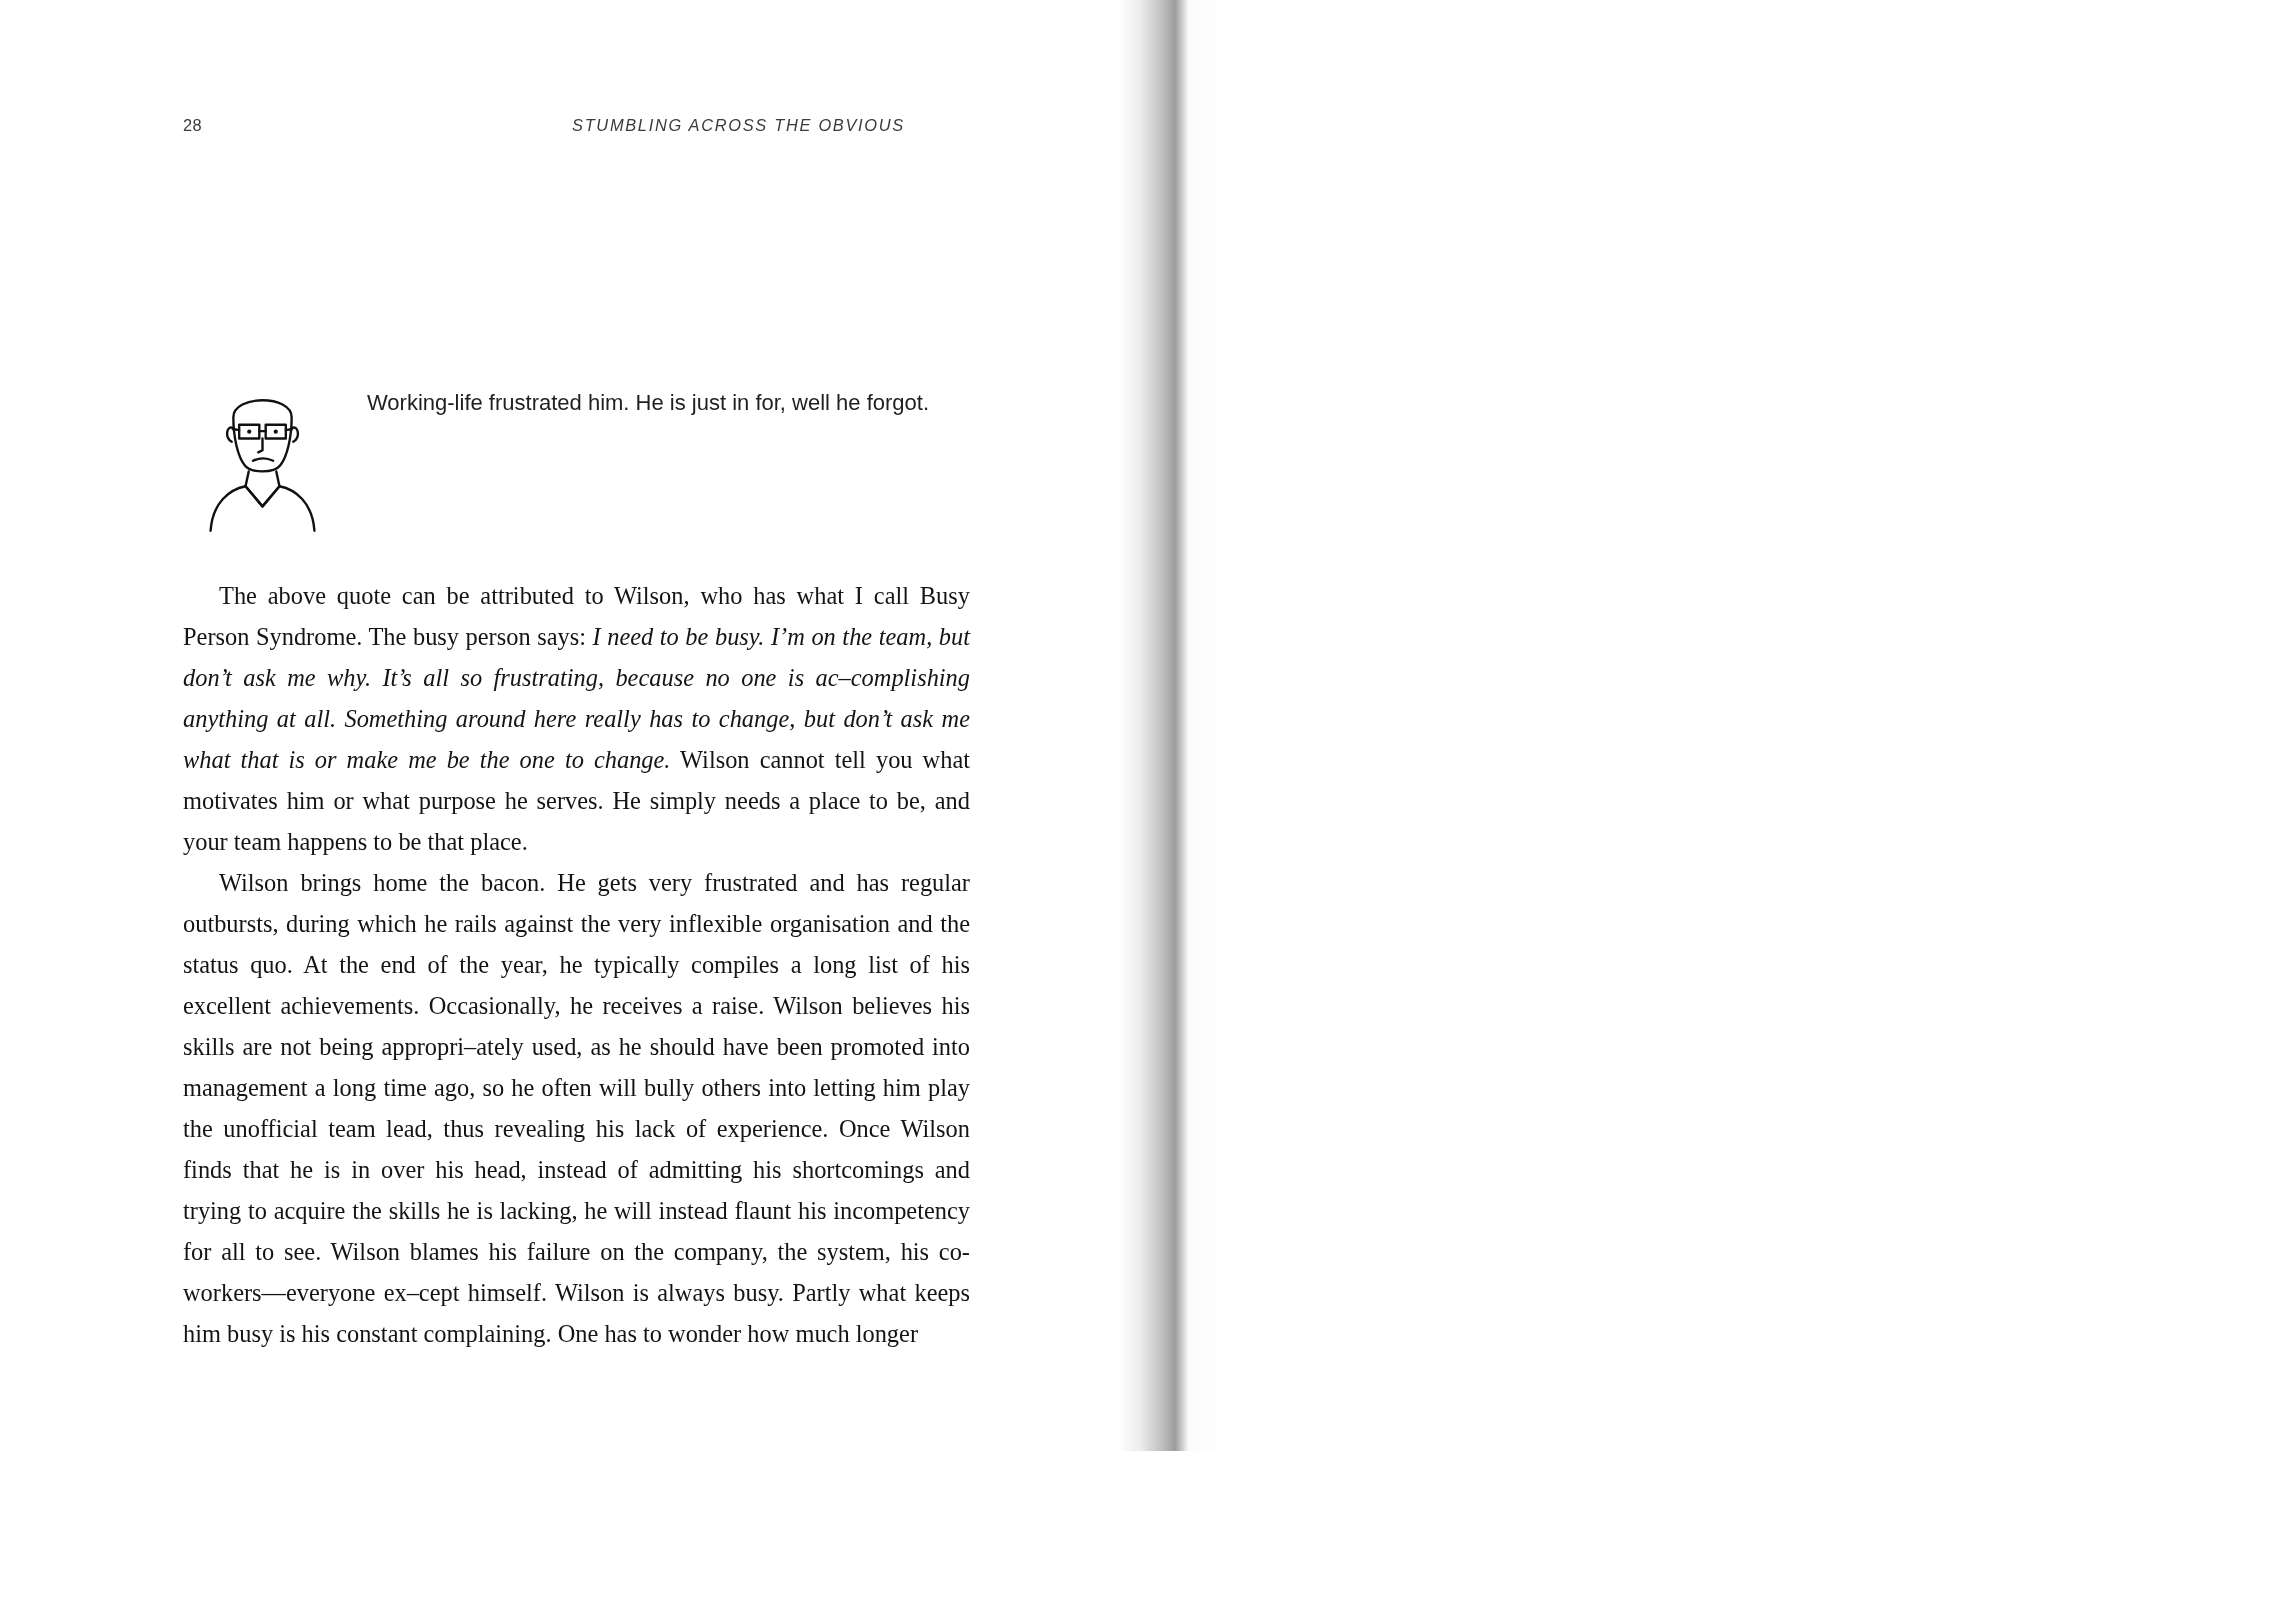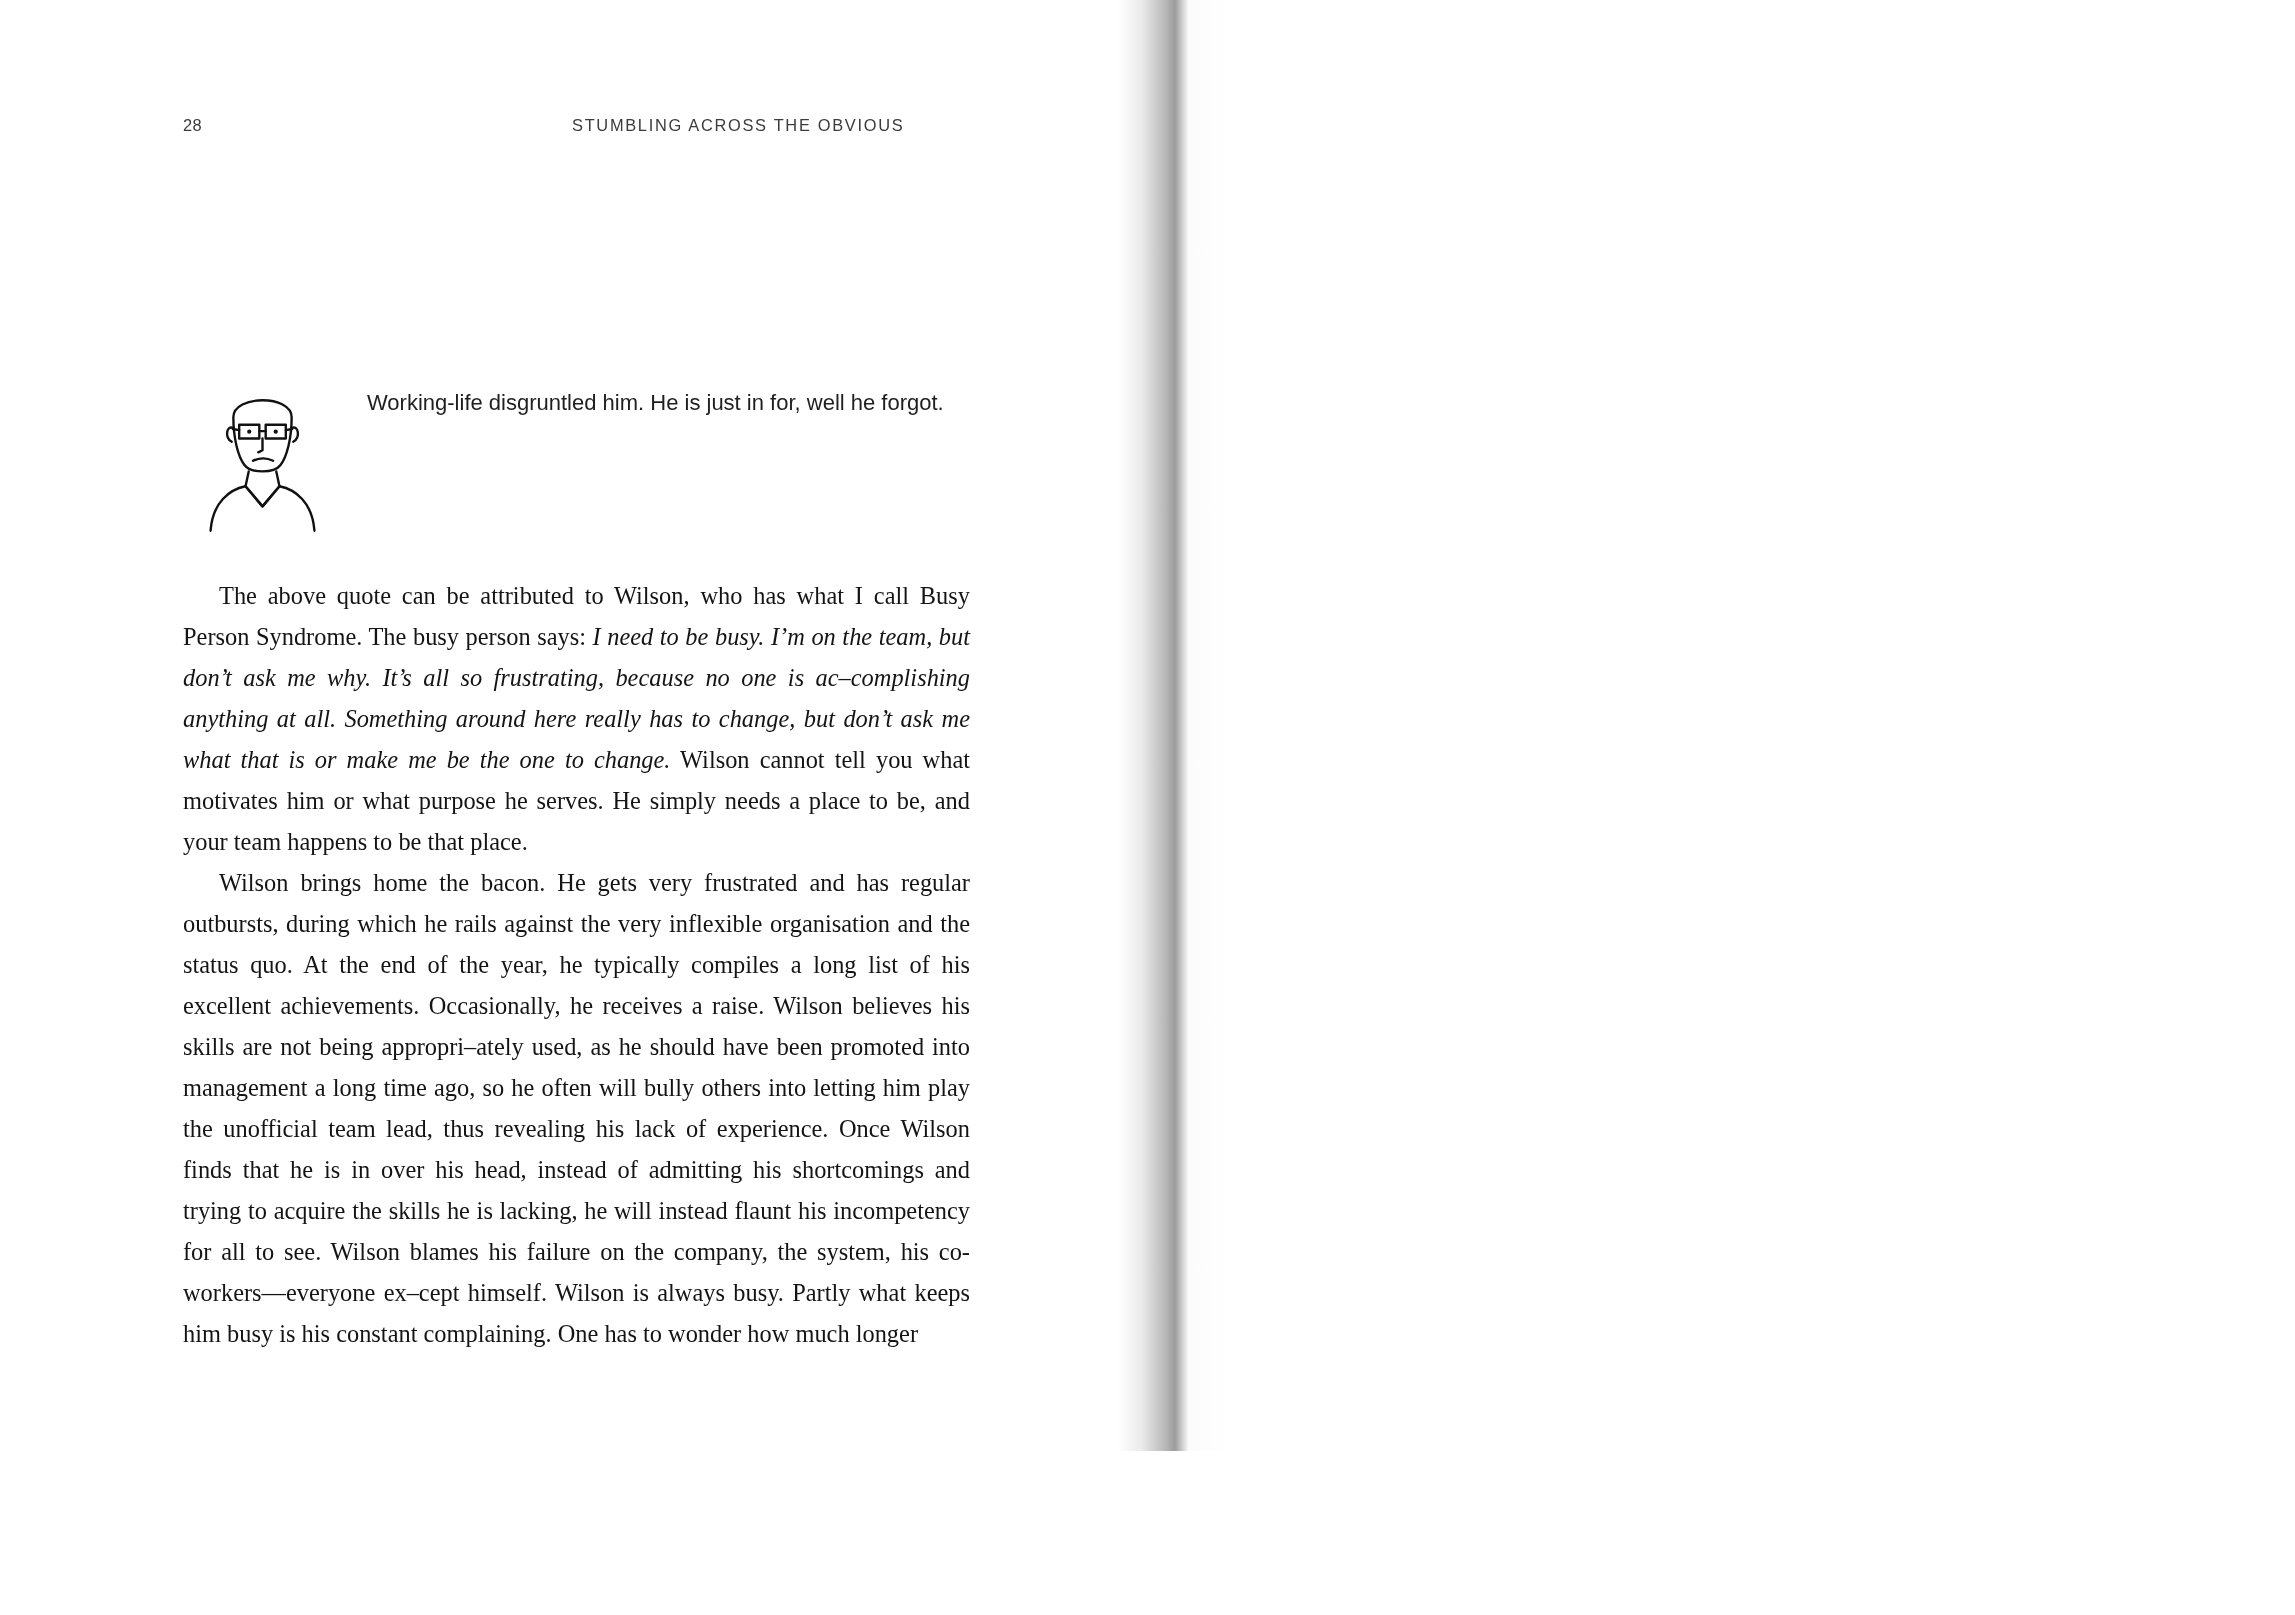--- a/index.html
+++ b/index.html
@@ -63,21 +63,21 @@
   .folio {
     position: absolute;
     top: 116px;
     font-family: "Liberation Sans", sans-serif;
     font-size: 16.4px;
     color: #3b3b3b;
     letter-spacing: 0.5px;
   }
   
   .left-folio { left: 183px; }
-  .left-head  { left: 572px; }
+  .left-head  { left: 572px; font-style: italic; }
   .left-col {
     position: absolute;
     left: 183px;
     top: 190px;
     width: 787px;
   }
   .body-p {
     font-family: "Liberation Serif", serif;
     font-size: 24.4px;
     line-height: 41px;
@@ -160,21 +160,21 @@
           <path d="M132 160 C145 154, 158 154, 170 160"></path>
 
           <path d="M124 180 L118 208"></path>
           <path d="M176 180 L182 208"></path>
           <path d="M52 292 C56 238, 88 214, 118 208 L150 246 L182 208 C212 214, 244 238, 248 292"></path>
 
           <path d="M118 208 L150 246 L182 208"></path>
         </g>
       </svg>
       <div class="fig-text">
-        <p class="fig-sub">Working-life disgruntled him. He is just in for, well he forgot.</p>
+        <p class="fig-sub">Working-life frustrated him. He is just in for, well he forgot.</p>
       </div>
     </div>
 
     <div style="position:absolute; left:183px; top:575px; width:787px;">
       <p class="body-p indent"><span>The above quote can be attributed to Wilson, who has what I call Busy Person Syndrome. The busy person says: </span><span class="ital">I need to be busy. I’m on the team, but don’t ask me why. It’s all so frustrating, because no one is ac–complishing anything at all. Something around here really has to change, but don’t ask me what that is or make me be the one to change.</span><span> Wilson cannot tell you what motivates him or what purpose he serves. He simply needs a place to be, and your team happens to be that place.</span></p>
       <p class="body-p indent">Wilson brings home the bacon. He gets very frustrated and has regular outbursts, during which he rails against the very inflexible organisation and the status quo. At the end of the year, he typically compiles a long list of his excellent achievements. Occasionally, he receives a raise. Wilson believes his skills are not being appropri–ately used, as he should have been promoted into management a long time ago, so he often will bully others into letting him play the unofficial team lead, thus revealing his lack of experience. Once Wilson finds that he is in over his head, instead of admitting his shortcomings and trying to acquire the skills he is lacking, he will instead flaunt his incompetency for all to see. Wilson blames his failure on the company, the system, his co-workers—everyone ex–cept himself. Wilson is always busy. Partly what keeps him busy is his constant complaining. One has to wonder how much longer</p>
     </div>
 
   </div>
 

